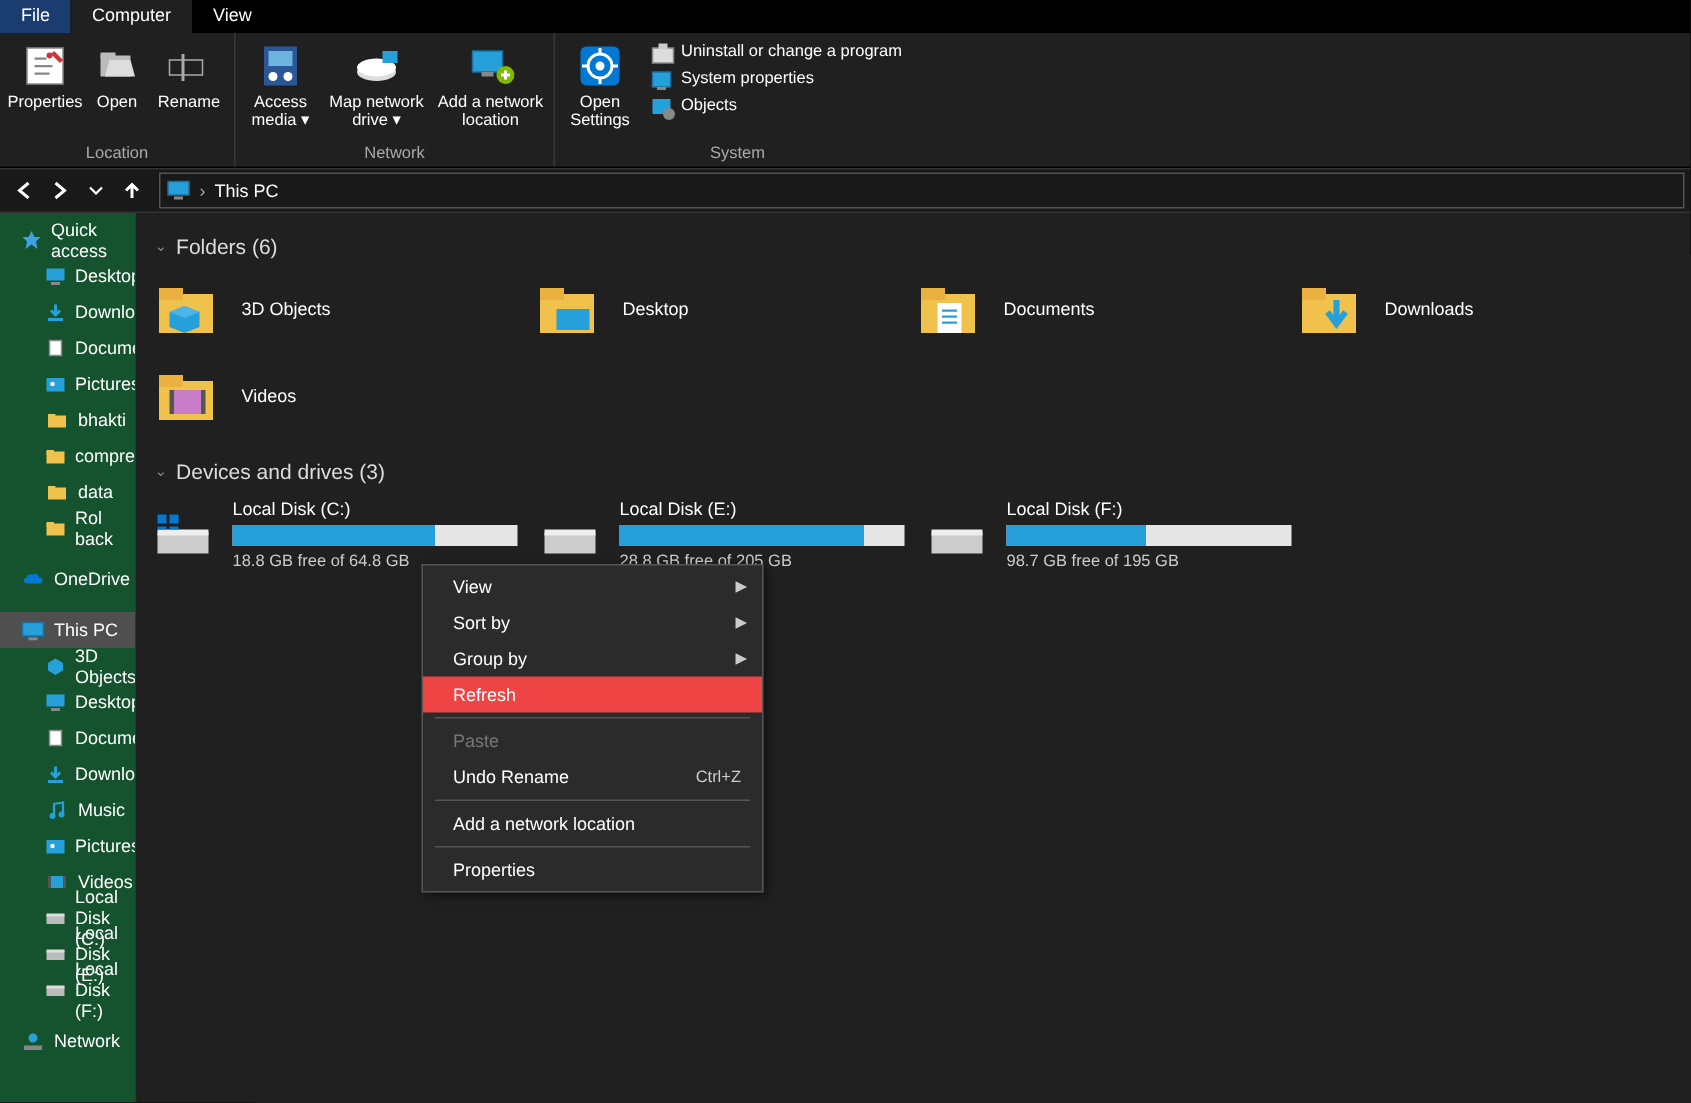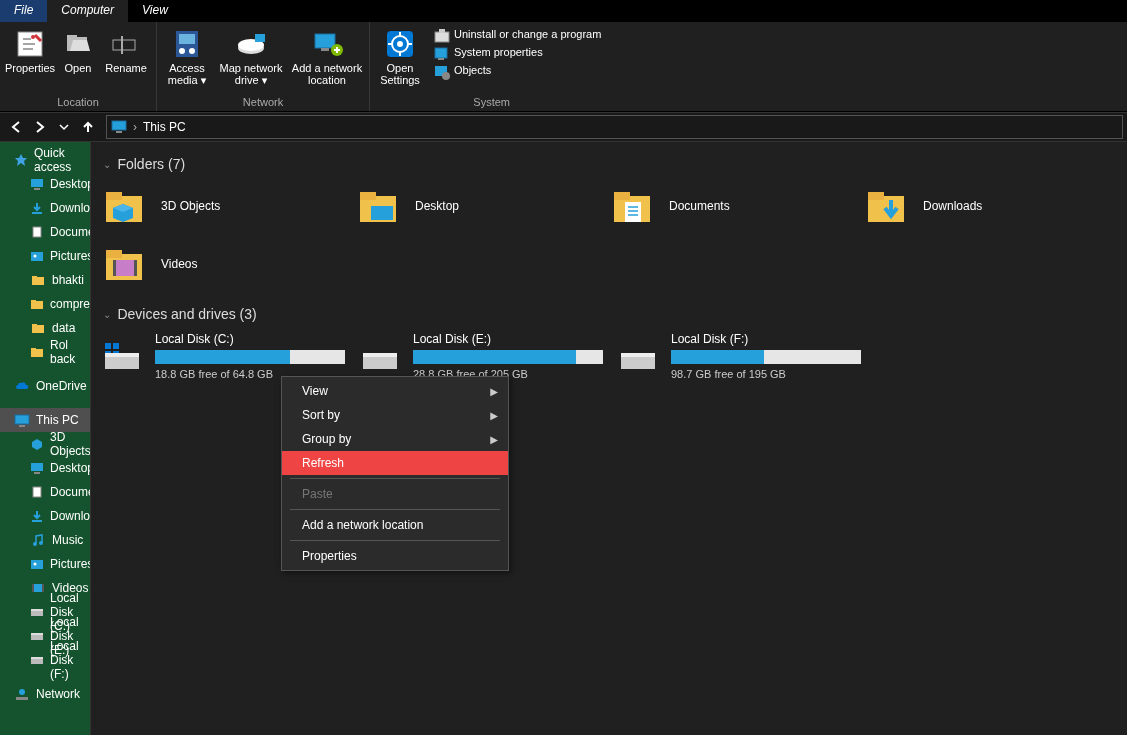--- a/index.html
+++ b/index.html
@@ -1,19 +1,19 @@
 <!DOCTYPE html>
 <html><head>
 <meta charset="utf-8">
 <style>
 * { margin: 0; padding: 0; box-sizing: border-box; font-family: "Segoe UI", Tahoma, sans-serif; }
 body { background: #000; width: 1127px; height: 735px; overflow: hidden; color: #fff; font-size: 12px; }
 
 
-.menubar { height: 22px; display: flex; background: #000; font-style: italic; }
+.menubar { height: 22px; display: flex; background: #000; }
 .menubar .tab { padding: 3px 14px; color: #fff; cursor: default; }
 .menubar .tab.file { background: #1a3c6e; color: #fff; }
 .menubar .tab.active { background: #202020; }
 
 
 .ribbon { height: 90px; background: #202020; display: flex; border-bottom: 1px solid #000; }
 .rgroup { display: flex; flex-direction: column; align-items: center; border-right: 1px solid #383838; padding: 2px 6px 2px 6px; }
 .rgroup .btns { display: flex; gap: 4px; flex: 1; align-items: flex-start; }
 .rbtn { display: flex; flex-direction: column; align-items: center; justify-content: flex-start; width: 48px; padding-top: 4px; cursor: default; text-align: center; }
 .rbtn.wide { width: 72px; }
@@ -440,21 +440,21 @@
             <rect x="2" y="10" width="12" height="3" fill="#888"></rect>
           </svg>
         </span>
         <span>Network</span>
       </div>
   </div>
 
   <div class="content">
     <div class="section-header">
       <span class="chev">⌄</span>
-      <span>Folders (7)</span>
+      <span>Folders (6)</span>
     </div>
     <div class="folders-grid">
       <div class="folder-item">
         <div class="fico">
             <svg width="44" height="40">
               <rect x="3" y="10" width="36" height="26" fill="#f0c14b"></rect>
               <rect x="3" y="6" width="16" height="8" fill="#eab040"></rect>
               <path d="M20 18 L30 22 L30 32 L20 36 L10 32 L10 22 Z" fill="#26a0da"></path>
               <path d="M20 18 L30 22 L20 26 L10 22 Z" fill="#4bb4e8"></path>
             </svg>
@@ -579,20 +579,24 @@
           <span>Group by</span>
           <span class="arrow">▶</span>
         </div>
       <div class="ctxitem hover">
           <span>Refresh</span>
         </div>
       <div class="ctxsep"></div>
       <div class="ctxitem disabled">
           <span>Paste</span>
         </div>
+      <div class="ctxitem">
+          <span>Undo Rename</span>
+          <span class="shortcut">Ctrl+Z</span>
+        </div>
       <div class="ctxsep"></div>
       <div class="ctxitem">
           <span>Add a network location</span>
         </div>
       <div class="ctxsep"></div>
       <div class="ctxitem">
           <span>Properties</span>
         </div>
     </div>
   </div>

